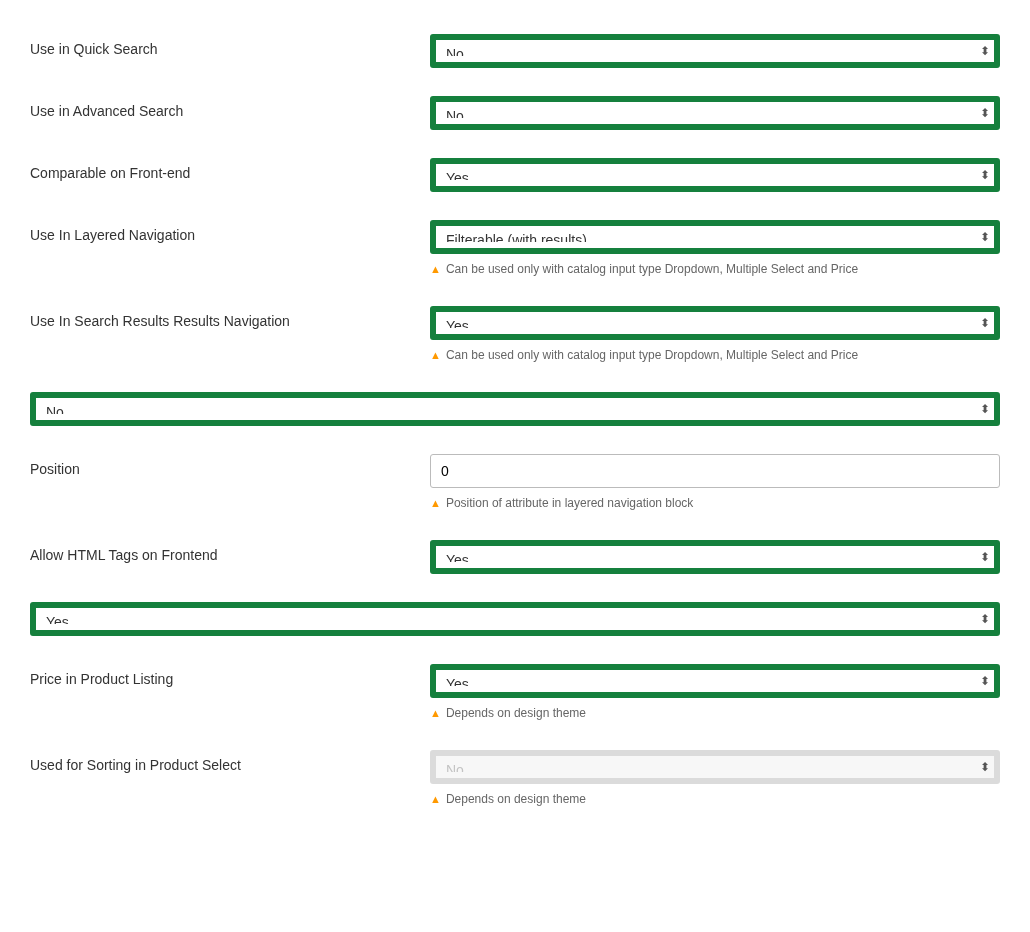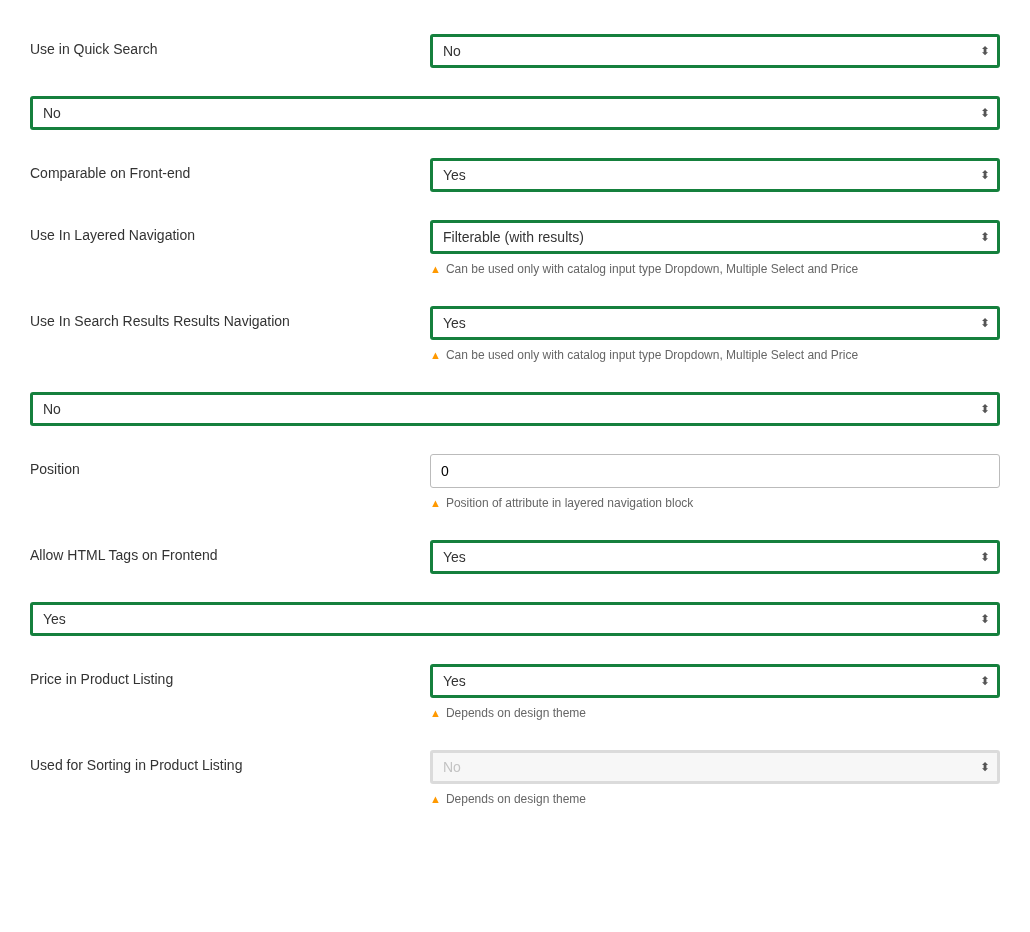--- a/index.html
+++ b/index.html
@@ -35,21 +35,21 @@
     }
 
     .form-control {
       flex: 1;
     }
 
     .form-select {
       width: 100%;
       padding: 6px 30px 6px 10px;
       font-size: 14px;
-      border: 3px solid #15803d;
+      border: 6px solid #15803d;
       border-radius: 3px;
       background: #fff;
       color: #333;
       appearance: none;
       -webkit-appearance: none;
       background-image: none;
       cursor: pointer;
       height: 34px;
     }
 
@@ -109,20 +109,21 @@
 <body>
 
 <div id="form-container">
 <div class="form-row">
       <div class="form-label">Use in Quick Search</div>
       <div class="form-control">
         <div class="select-wrapper"><select class="form-select"><option value="No">No</option><option value="Yes">Yes</option></select></div>
       </div>
     </div>
     <div class="form-row">
+      <div class="form-label">Use in Advanced Search</div>
       <div class="form-control">
         <div class="select-wrapper"><select class="form-select"><option value="No">No</option><option value="Yes">Yes</option></select></div>
       </div>
     </div>
     <div class="form-row">
       <div class="form-label">Comparable on Front-end</div>
       <div class="form-control">
         <div class="select-wrapper"><select class="form-select"><option value="No">No</option><option value="Yes" selected="">Yes</option></select></div>
       </div>
     </div>
@@ -173,21 +174,21 @@
       <div class="form-label">Price in Product Listing</div>
       <div class="form-control">
         <div class="select-wrapper"><select class="form-select"><option value="No">No</option><option value="Yes" selected="">Yes</option></select></div>
         <div class="hint-text">
           <span class="hint-icon">▲</span>
           <span>Depends on design theme</span>
         </div>
       </div>
     </div>
     <div class="form-row">
-      <div class="form-label">Used for Sorting in Product Listing</div>
+      <div class="form-label">Used for Sorting in Product Select</div>
       <div class="form-control">
         <div class="select-wrapper"><select class="form-select" disabled=""><option value="No">No</option><option value="Yes">Yes</option></select></div>
         <div class="hint-text">
           <span class="hint-icon">▲</span>
           <span>Depends on design theme</span>
         </div>
       </div>
     </div>
   </div>
 

